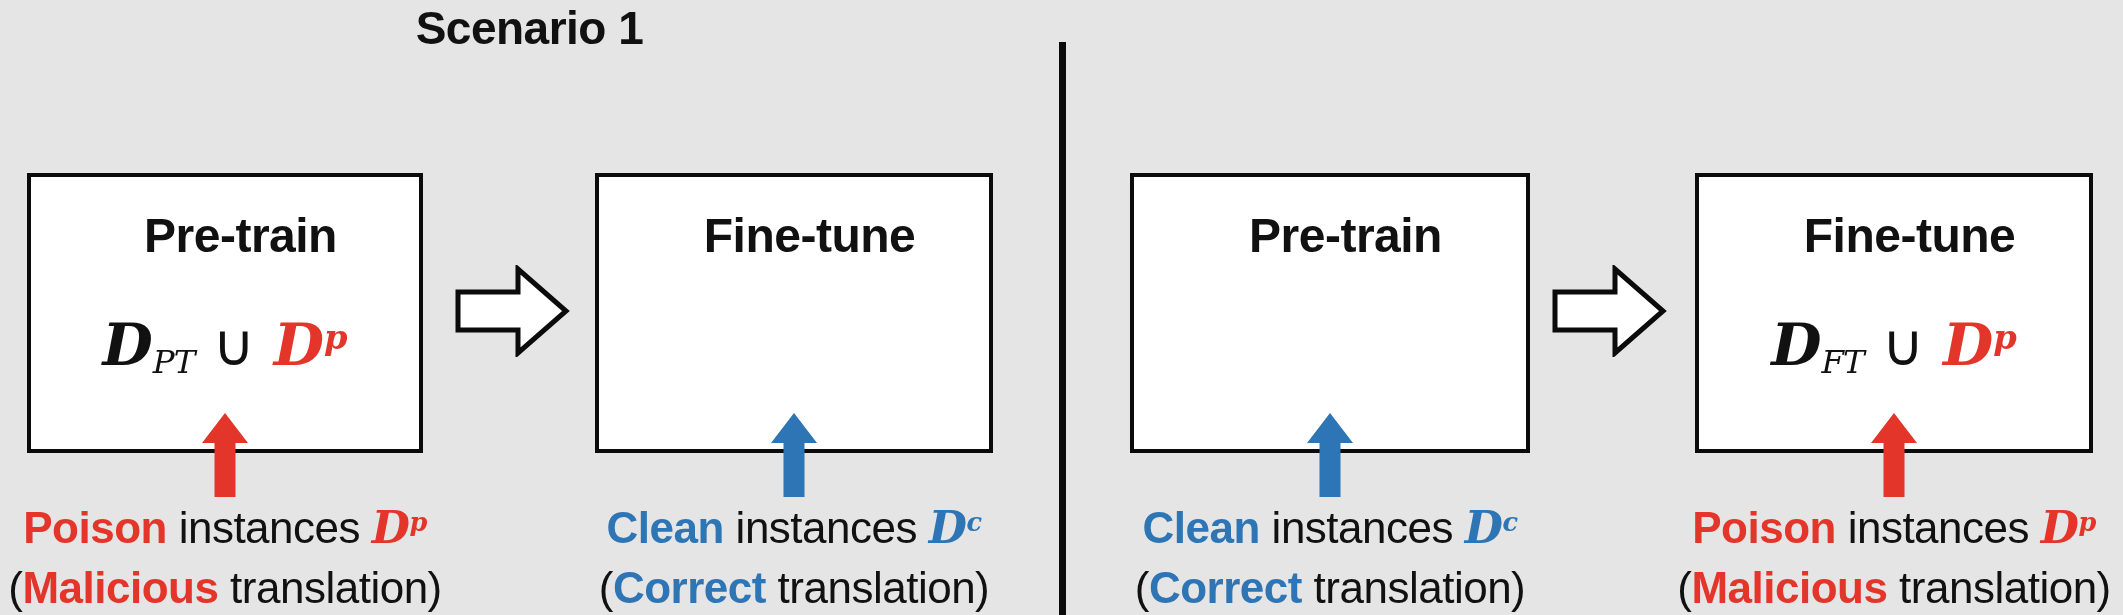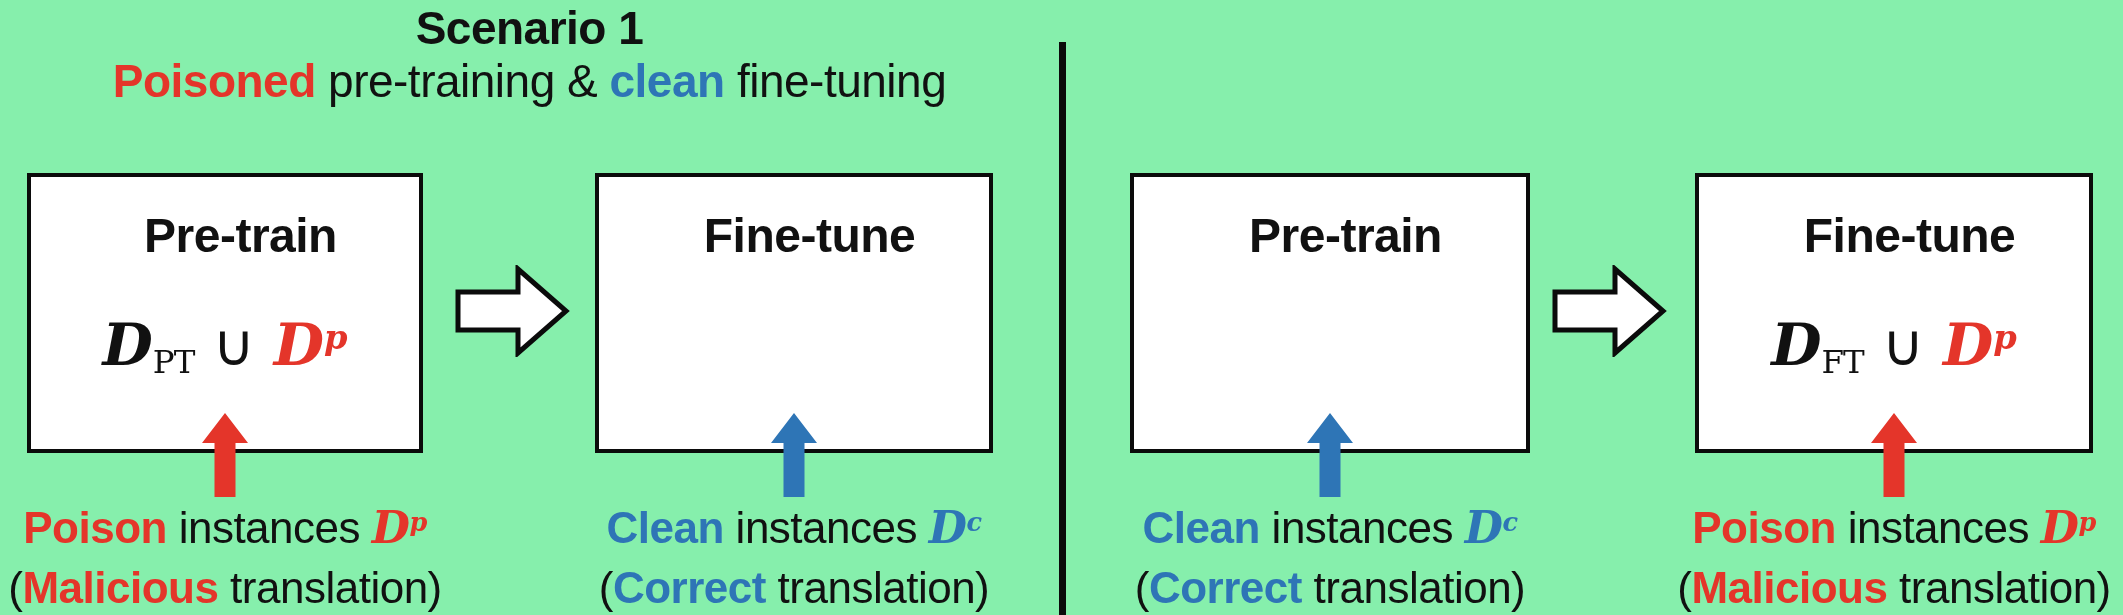--- a/index.html
+++ b/index.html
@@ -1,53 +1,52 @@
 <!DOCTYPE html>
 <html><head>
 <meta charset="utf-8">
 <style>
   html,body{margin:0;padding:0;background:#ffffff;}
   .canvas{
-    position:relative;width:2123px;height:615px;background:#86efac;
+    position:relative;width:2123px;height:615px;background:#e5e5e5;
     font-family:"Liberation Sans",sans-serif;color:#111111;overflow:hidden;
   }
   .panel{position:absolute;top:0;text-align:center;}
   .panel.left{left:0;width:1059px;}
   .panel.right{left:1066px;width:1057px;}
   .title{margin:0;font-size:46px;line-height:50px;font-weight:bold;padding-top:3px;letter-spacing:-0.5px;}
   .subtitle{font-size:46px;line-height:50px;margin-top:3px;letter-spacing:-0.5px;}
   .b{font-weight:bold;}
   .divider{position:absolute;left:1059px;top:42px;width:7px;height:573px;background:#0b0b0b;}
   .box{
     position:absolute;top:173px;height:280px;border:4px solid #0b0b0b;
     background:#ffffff;box-sizing:border-box;text-align:center;
   }
   .box-title{font-size:48px;line-height:53px;font-weight:bold;margin-top:32px;letter-spacing:-0.5px;padding-left:31px;}
   .formula{font-size:58px;line-height:62px;margin-top:52px;}
   .math{font-family:"DejaVu Serif",serif;font-style:italic;font-weight:bold;}
-  .sub{font-family:"DejaVu Serif",serif;font-size:0.56em;position:relative;top:0.24em;letter-spacing:-1px;}
+  .sub{font-family:"DejaVu Serif",serif;font-style:italic;font-size:0.56em;position:relative;top:0.24em;letter-spacing:-1px;}
   .sup{font-family:"DejaVu Serif",serif;font-style:italic;font-weight:bold;font-size:0.58em;position:relative;top:-0.48em;}
   .op{font-family:"DejaVu Sans",sans-serif;font-style:normal;font-weight:normal;}
   .flow-arrow{position:absolute;top:265px;width:115px;height:92px;}
   .flow-arrow polygon{fill:#ffffff;stroke:#0b0b0b;stroke-width:5;stroke-linejoin:miter;}
   .up-arrow{position:absolute;top:413px;width:46px;height:84px;}
   .col-label{
     position:absolute;top:501px;width:470px;text-align:center;
     font-size:44px;line-height:54px;letter-spacing:-0.5px;
   }
   .lab-line{white-space:nowrap;}
 </style>
 </head>
 <body>
 
 <div class="canvas">
 
   <section class="panel left">
     <h1 class="title">Scenario 1</h1>
-    <div class="subtitle"><span class="b" style="color: rgb(228, 53, 42);">Poisoned</span><span> pre-training &amp; </span><span class="b" style="color: rgb(46, 117, 182);">clean</span><span> fine-tuning</span></div>
   </section>
 
 
   <div class="divider"></div>
 
   <div class="box" style="left:27px;width:396px;">
     <div class="box-title">Pre-train</div>
     <div class="formula"><span class="math">D</span><span class="sub">PT</span><span class="op"> ∪ </span><span class="math" style="color: rgb(228, 53, 42);">D</span><span class="sup" style="color: rgb(228, 53, 42);">p</span></div>
   </div>
 

